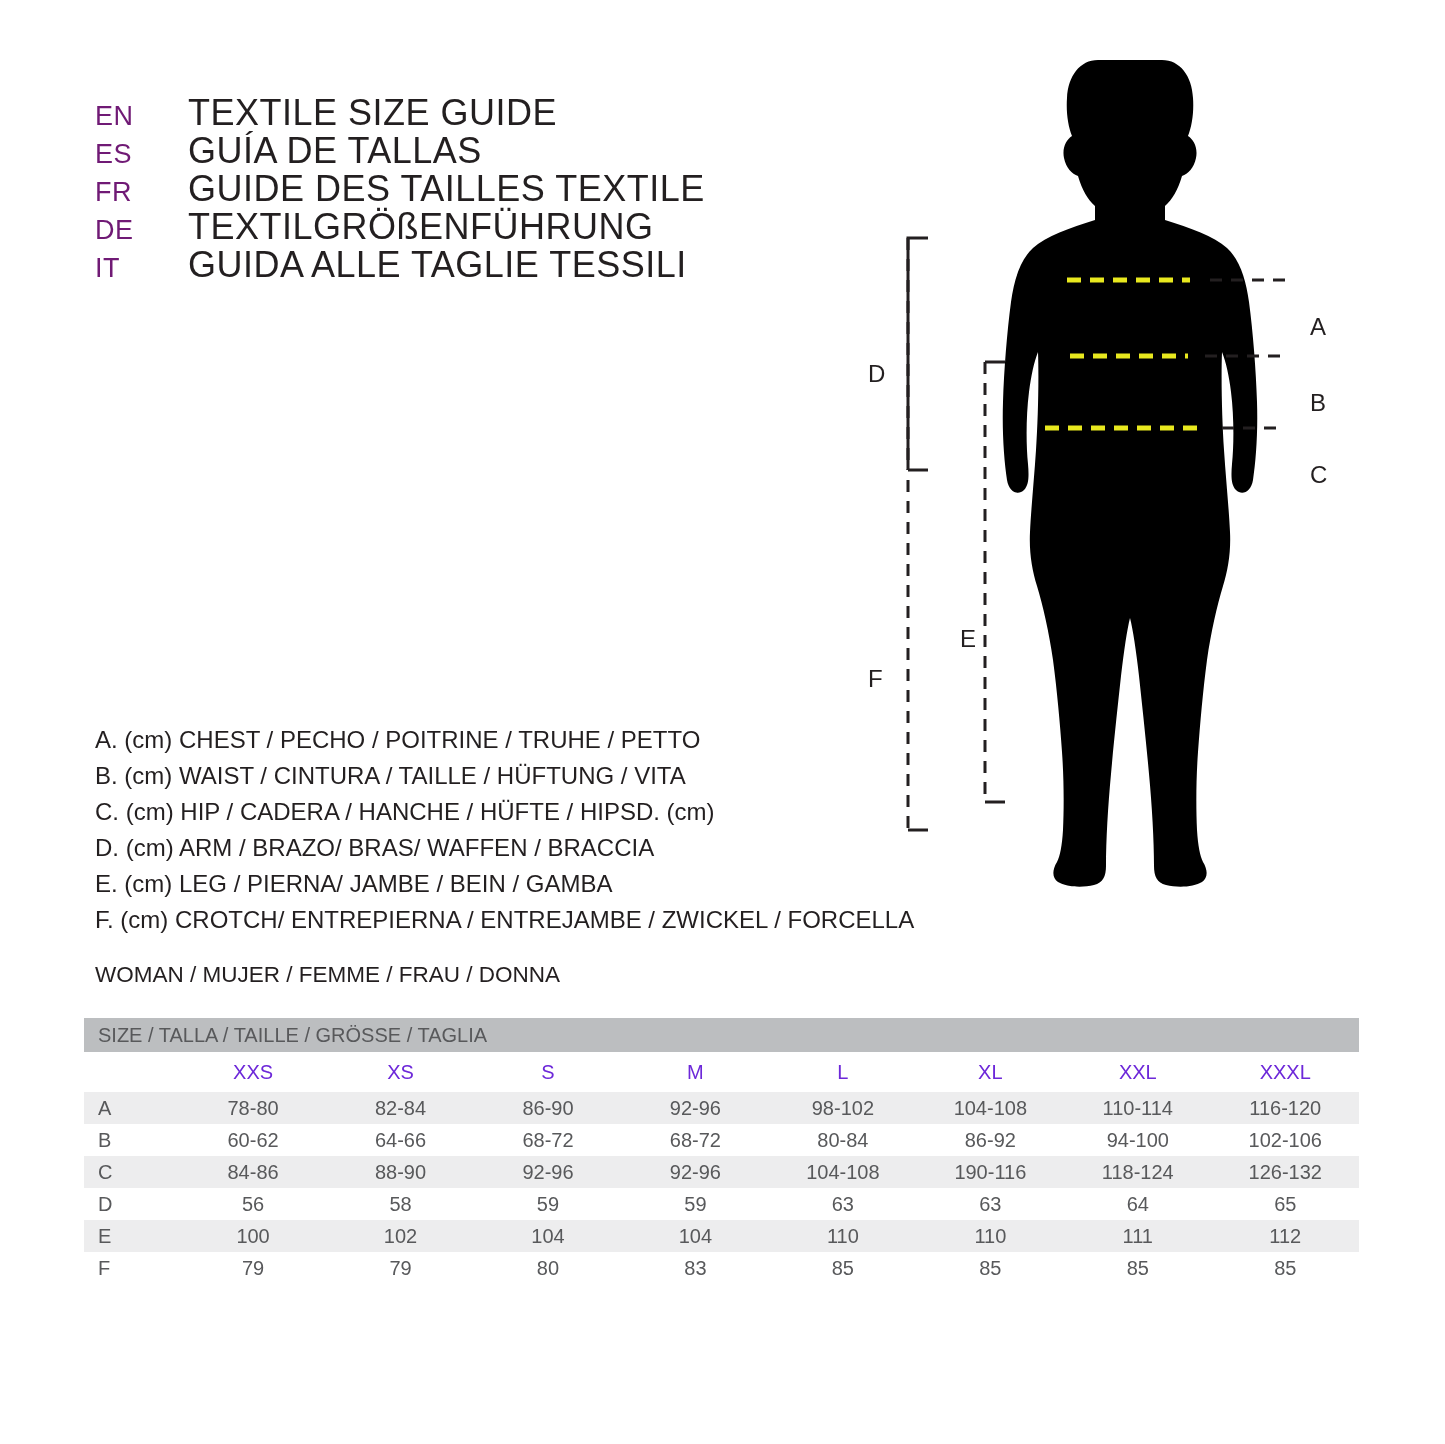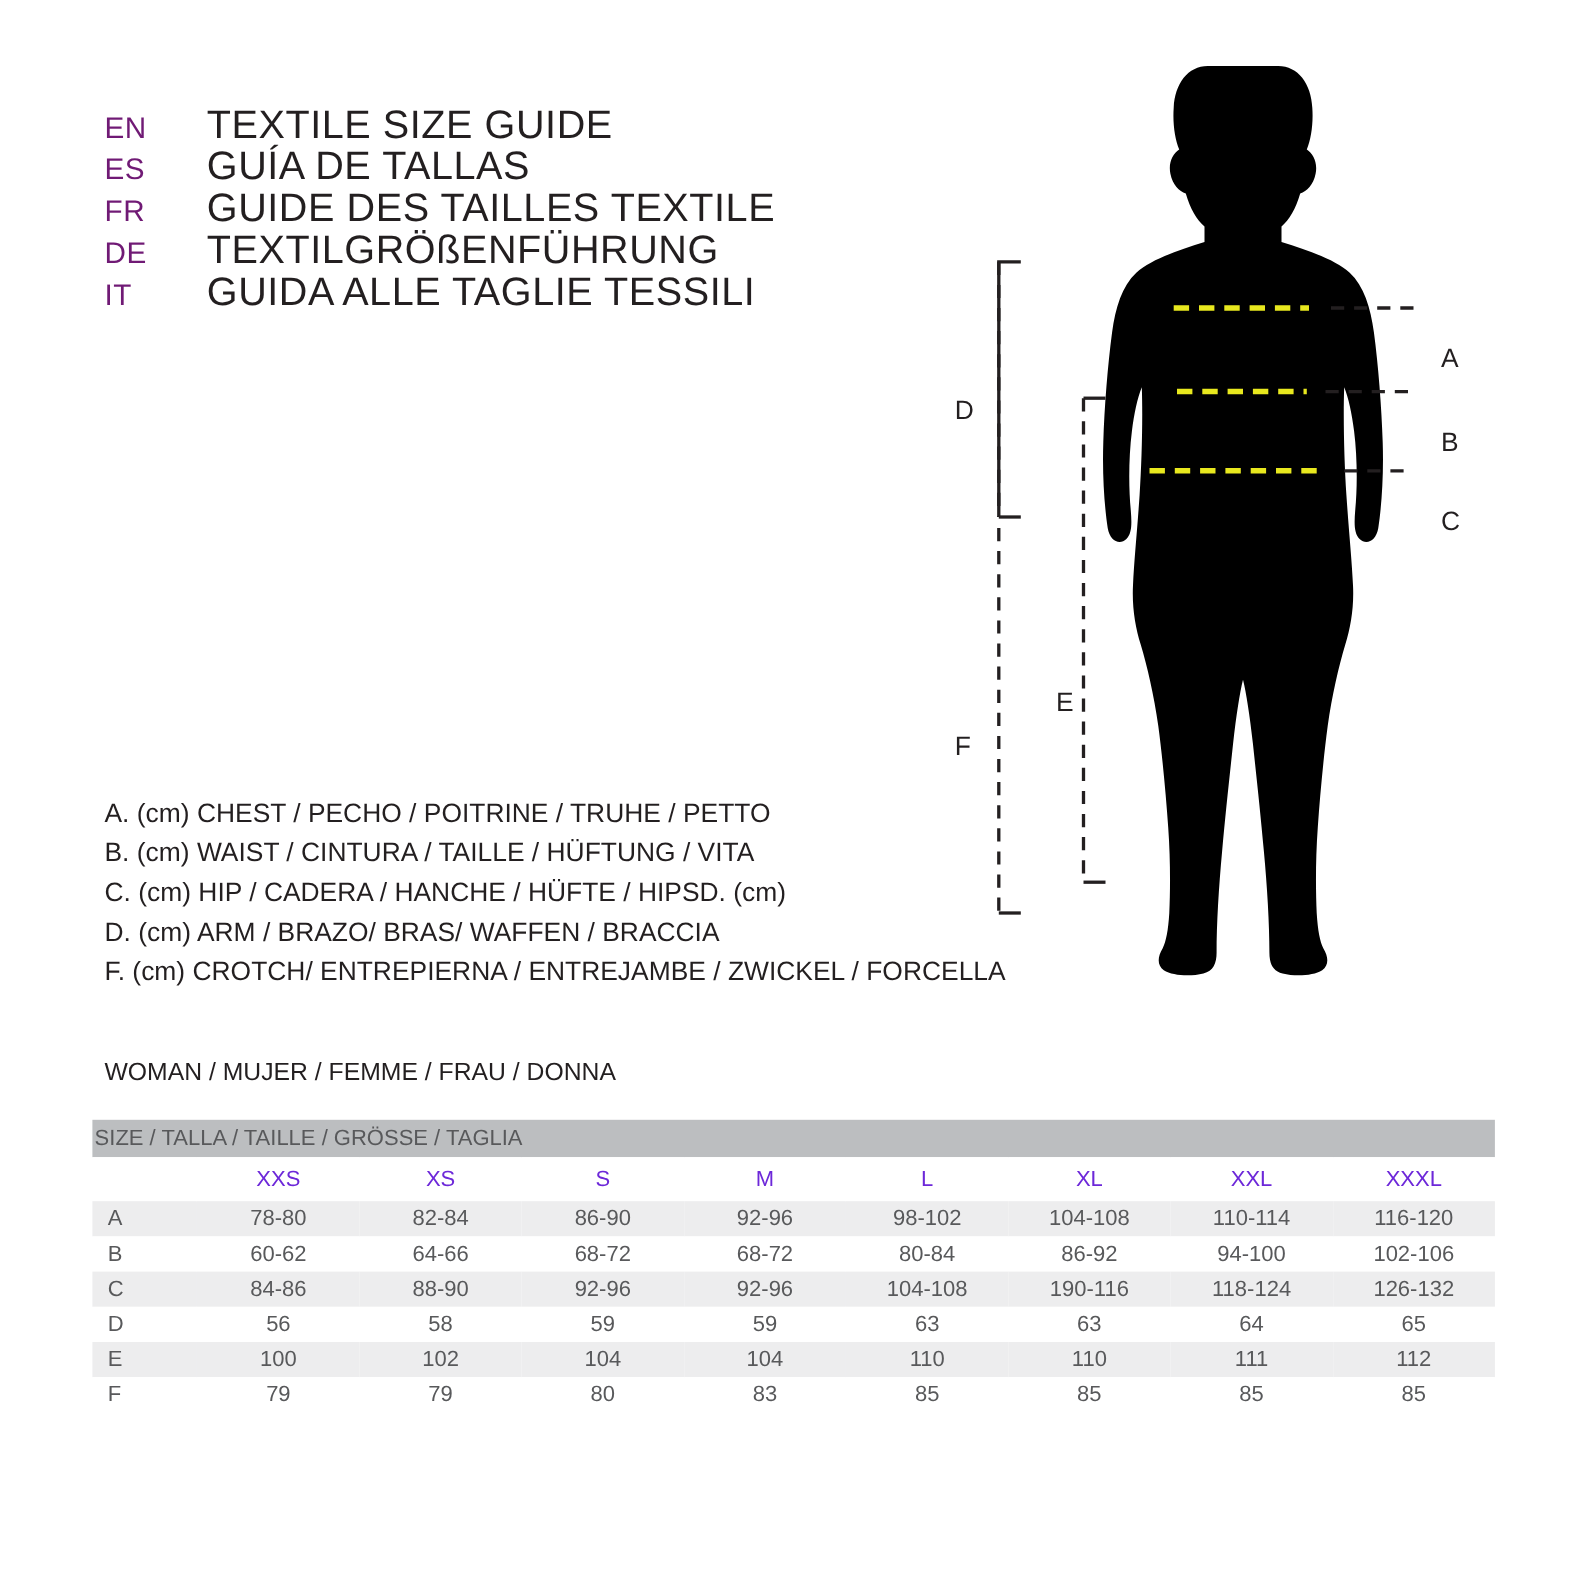--- a/index.html
+++ b/index.html
@@ -77,21 +77,21 @@
     padding: 0;
     height: 32px;
     font-weight: normal;
     text-align: center;
     vertical-align: middle;
   }
   .size-table .band-row td {
     background: #bcbec0;
     color: #58595b;
     text-align: left;
-    padding-left: 2px;
+    padding-left: 14px;
     height: 34px;
     font-size: 20px;
   }
   .size-table .hdr-row td {
     background: #ffffff;
     height: 40px;
     color: #6d28d9;
   }
   .size-table tr.r-shade td { background: #ededee; }
   .size-table tr.r-plain td { background: #ffffff; }
@@ -246,20 +246,21 @@
   <span class="dim-label" style="left:38px; top:320px;">D</span>
   <span class="dim-label" style="left:130px; top:585px;">E</span>
   <span class="dim-label" style="left:38px; top:625px;">F</span>
 </div>
 
 <div class="legend">
   <div class="legend-line">A. (cm) CHEST / PECHO / POITRINE / TRUHE / PETTO</div>
   <div class="legend-line">B. (cm) WAIST / CINTURA / TAILLE / HÜFTUNG / VITA</div>
   <div class="legend-line">C. (cm) HIP / CADERA / HANCHE / HÜFTE / HIPSD. (cm)</div>
   <div class="legend-line">D. (cm) ARM / BRAZO/ BRAS/ WAFFEN / BRACCIA</div>
+  <div class="legend-line">E. (cm) LEG / PIERNA/ JAMBE / BEIN / GAMBA</div>
   <div class="legend-line">F. (cm) CROTCH/ ENTREPIERNA / ENTREJAMBE / ZWICKEL / FORCELLA</div>
 </div>
 
 <div class="gender-heading">WOMAN / MUJER / FEMME / FRAU / DONNA</div>
 
 <table class="size-table">
   <tbody>
     <tr class="band-row">
       <td colspan="9">SIZE / TALLA / TAILLE / GRÖSSE / TAGLIA</td>
     </tr>

